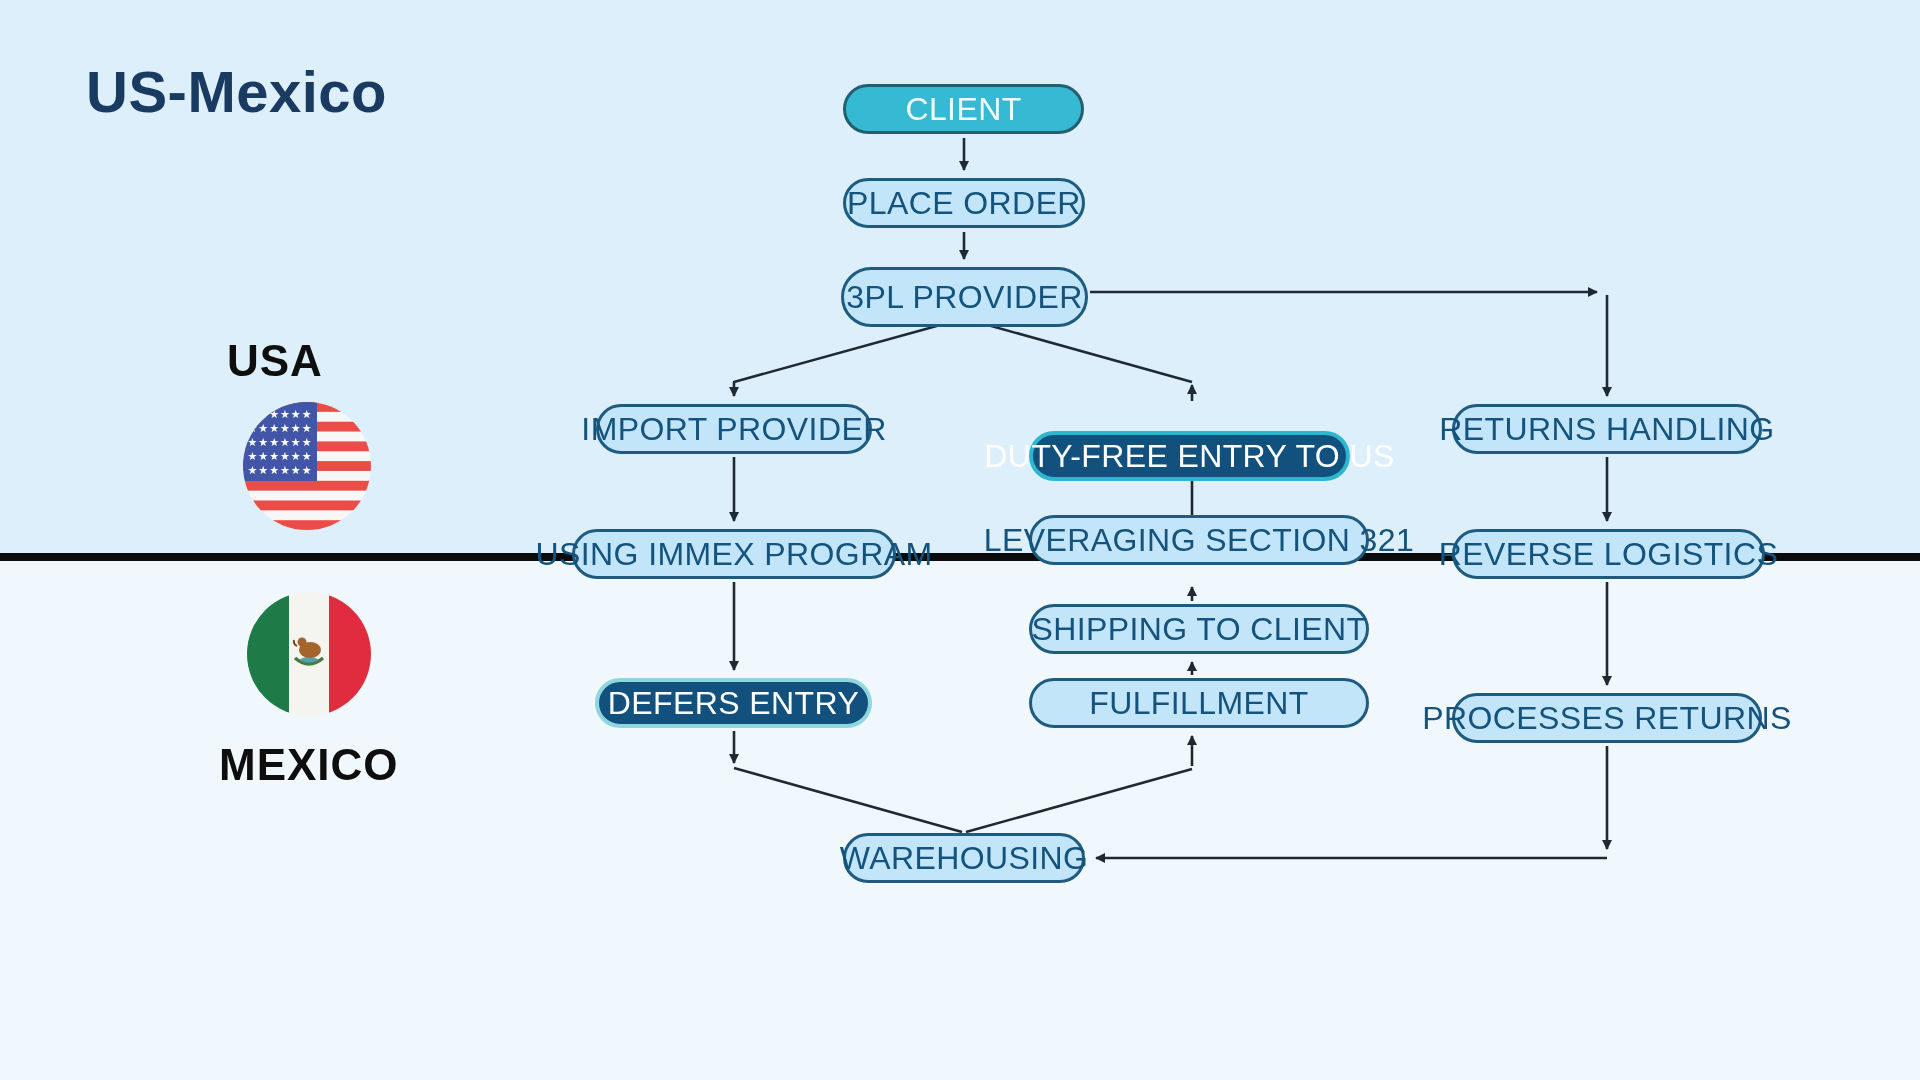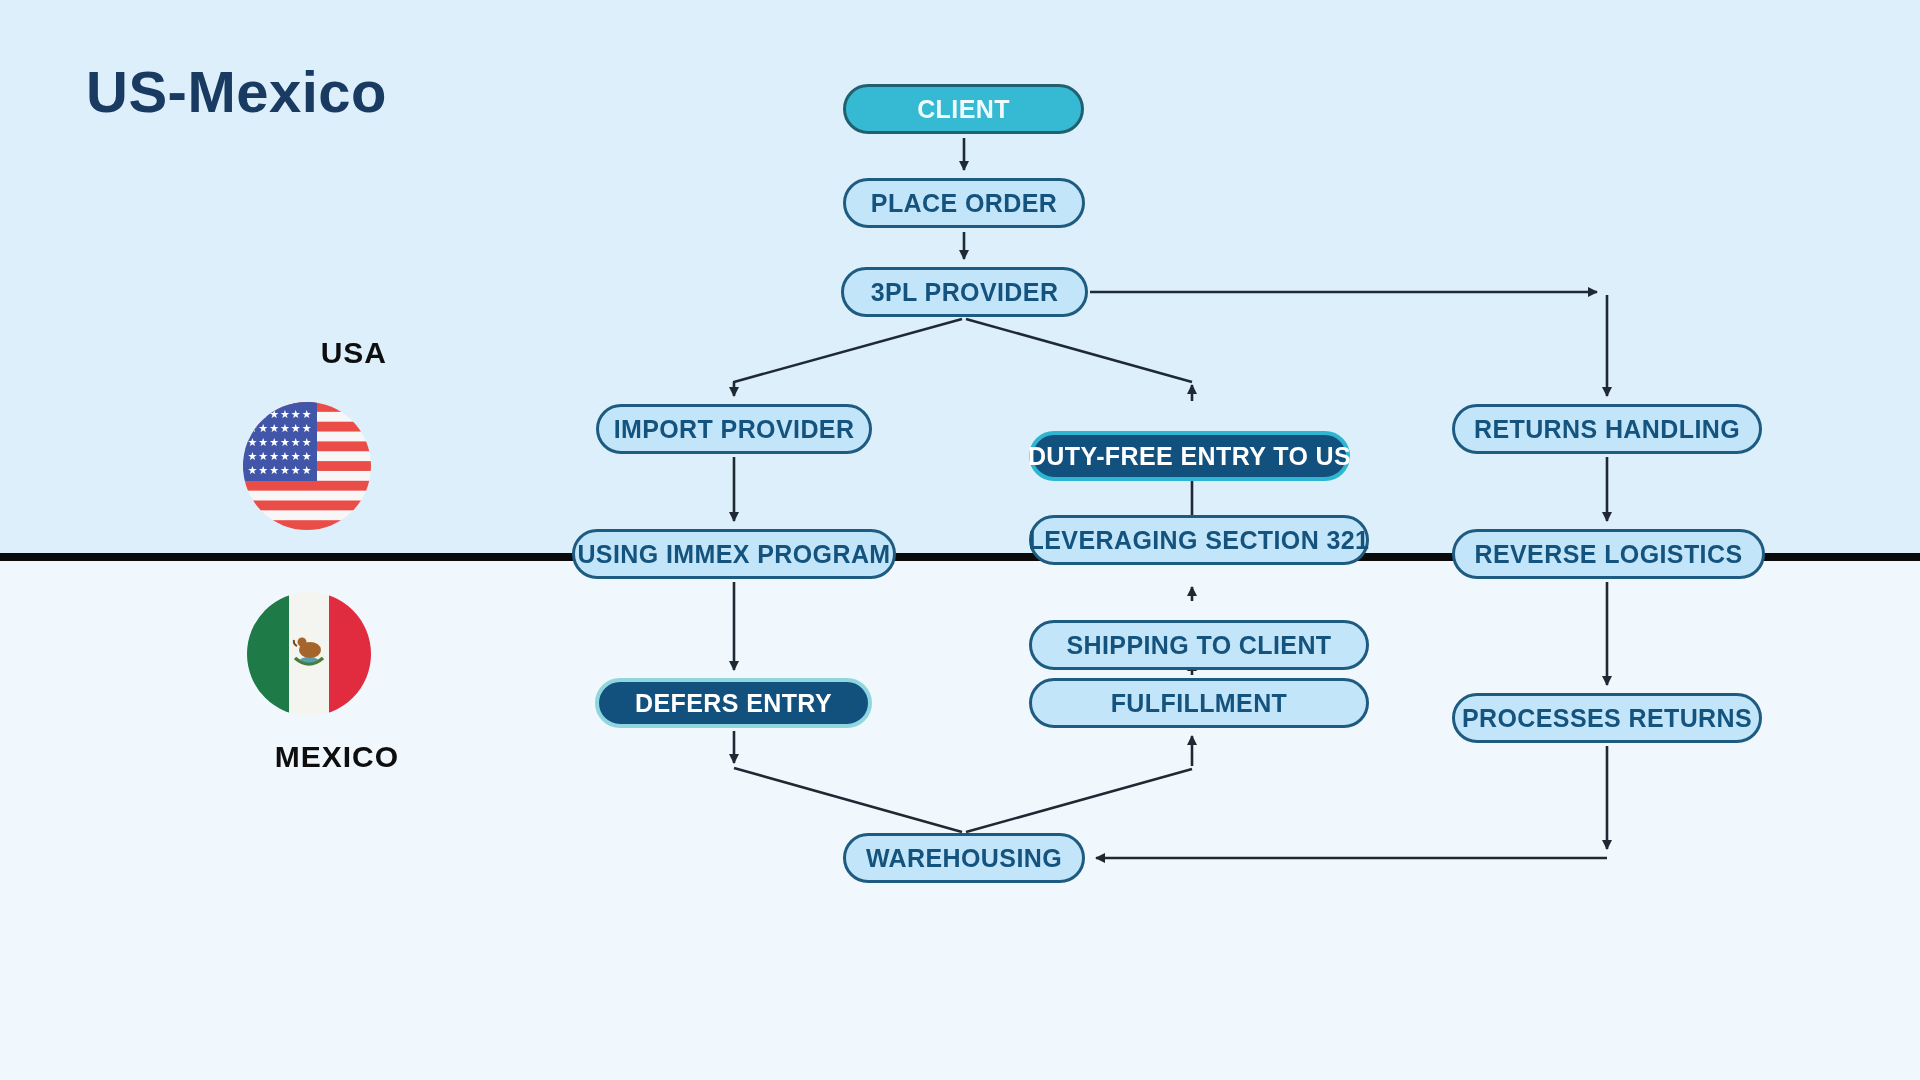--- a/index.html
+++ b/index.html
@@ -24,22 +24,22 @@
   }
   .title {
     position: absolute; left: 86px; top: 58px;
     font-size: 58px; font-weight: 700; line-height: 1.17;
     color: var(--title-text, #193a61);
     letter-spacing: 0.5px;
     z-index: 3;
   }
   .region-label {
     position: absolute; z-index: 3;
-    font-size: 30px; font-weight: 700; color: #0e0e0e;
-    text-align: right; letter-spacing: 1px;
+    font-size: 44px; font-weight: 700; color: #0e0e0e;
+    text-align: left; letter-spacing: 1px;
   }
   .region-label.usa { left: 227px; top: 336px; width: 160px; }
   .region-label.mexico { left: 219px; top: 740px; width: 180px; }
   .flag { position: absolute; z-index: 3; }
   .flag.usa { left: 243px; top: 402px; width: 128px; height: 128px; }
   .flag.mexico { left: 247px; top: 592px; width: 124px; height: 124px; }
 
   #edges-layer { position: absolute; left: 0; top: 0; z-index: 2; }
   #edges-layer polyline {
     fill: none;
@@ -48,21 +48,21 @@
     stroke-linejoin: round;
     stroke-linecap: butt;
   }
   #arrowhead path { fill: var(--arrow, #1f2933); }
 
   #nodes-layer .node {
     position: absolute; z-index: 3;
     box-sizing: border-box;
     border-radius: 999px;
     display: flex; align-items: center; justify-content: center;
-    font-weight: 700; font-size: 25px; letter-spacing: 0.4px;
+    font-weight: 400; font-size: 32px; letter-spacing: 0.4px;
     white-space: nowrap;
   }
   .node.light {
     background: var(--node-light-fill, #c3e5f9);
     border: 3px solid var(--node-light-border, #1e5b80);
     color: var(--node-light-text, #14537e);
   }
   .node.cyan {
     background: var(--node-cyan-fill, #36b9d3);
     border: 3px solid var(--node-cyan-border, #20606f);
@@ -168,27 +168,27 @@
       <polyline points="1192,766 1192,736" marker-end="url(#arrowhead)"></polyline>
       <polyline points="1607,457 1607,521" marker-end="url(#arrowhead)"></polyline>
       <polyline points="1607,582 1607,685" marker-end="url(#arrowhead)"></polyline>
       <polyline points="1607,746 1607,849" marker-end="url(#arrowhead)"></polyline>
       <polyline points="1607,858 1096,858" marker-end="url(#arrowhead)"></polyline>
     </svg>
 
   <div id="nodes-layer">
       <div class="node cyan" style="left: 843px; top: 84px; width: 241px; height: 50px;">CLIENT</div>
       <div class="node light" style="left: 843px; top: 178px; width: 242px; height: 50px;">PLACE ORDER</div>
-      <div class="node light" style="left: 841px; top: 267px; width: 247px; height: 50px;">3PL PROVIDER</div>
+      <div class="node light" style="left: 841px; top: 267px; width: 247px; height: 60px;">3PL PROVIDER</div>
       <div class="node light" style="left: 596px; top: 404px; width: 276px; height: 50px;">IMPORT PROVIDER</div>
       <div class="node dark-cyan" style="left: 1029px; top: 404px; width: 321px; height: 50px; margin-top: 27px;">DUTY-FREE ENTRY TO US</div>
       <div class="node light" style="left: 1452px; top: 404px; width: 310px; height: 50px;">RETURNS HANDLING</div>
       <div class="node light" style="left: 572px; top: 529px; width: 324px; height: 50px;">USING IMMEX PROGRAM</div>
       <div class="node light" style="left: 1029px; top: 515px; width: 340px; height: 50px;">LEVERAGING SECTION 321</div>
       <div class="node light" style="left: 1452px; top: 529px; width: 313px; height: 50px;">REVERSE LOGISTICS</div>
-      <div class="node light" style="left: 1029px; top: 620px; width: 340px; height: 50px; text-align: right;">SHIPPING TO CLIENT</div>
+      <div class="node light" style="left: 1029px; top: 604px; width: 340px; height: 50px; text-align: right;">SHIPPING TO CLIENT</div>
       <div class="node dark-teal" style="left: 595px; top: 678px; width: 277px; height: 50px;">DEFERS ENTRY</div>
       <div class="node light" style="left: 1029px; top: 678px; width: 340px; height: 50px;">FULFILLMENT</div>
       <div class="node light" style="left: 1452px; top: 693px; width: 310px; height: 50px;">PROCESSES RETURNS</div>
       <div class="node light" style="left: 843px; top: 833px; width: 242px; height: 50px;">WAREHOUSING</div>
     </div>
 
 </div>
 
 </body></html>

